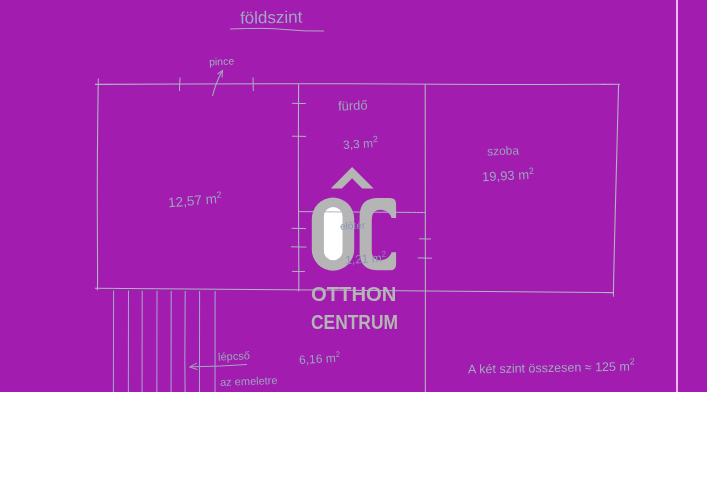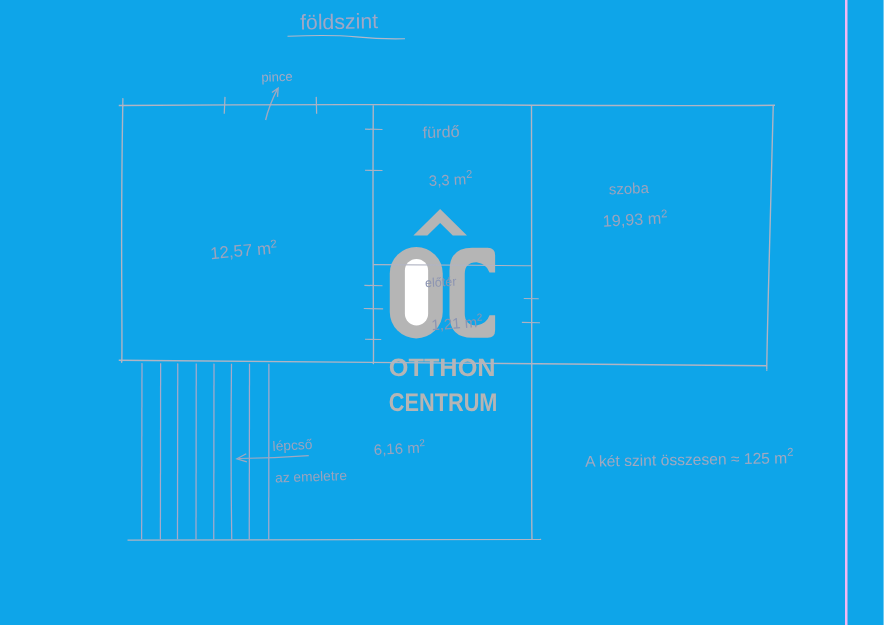--- a/index.html
+++ b/index.html
@@ -1,16 +1,16 @@
 <!DOCTYPE html>
 <html><head>
 <meta charset="utf-8">
 <style>
   html,body{margin:0;padding:0;background:#ffffff;}
-  .page{position:relative;width:707px;height:500px;background:#0ea5e9;overflow:hidden;
+  .page{position:relative;width:707px;height:392px;background:#a21caf;overflow:hidden;
         font-family:"Liberation Sans", sans-serif;}
   svg{position:absolute;left:0;top:0;}
 </style>
 </head>
 <body>
 <div class="page">
 <svg width="707" height="500" viewBox="0 0 707 500">
   <defs>
     <filter id="soft" x="-5%" y="-5%" width="110%" height="110%">
       <feGaussianBlur stdDeviation="0.35"></feGaussianBlur>

